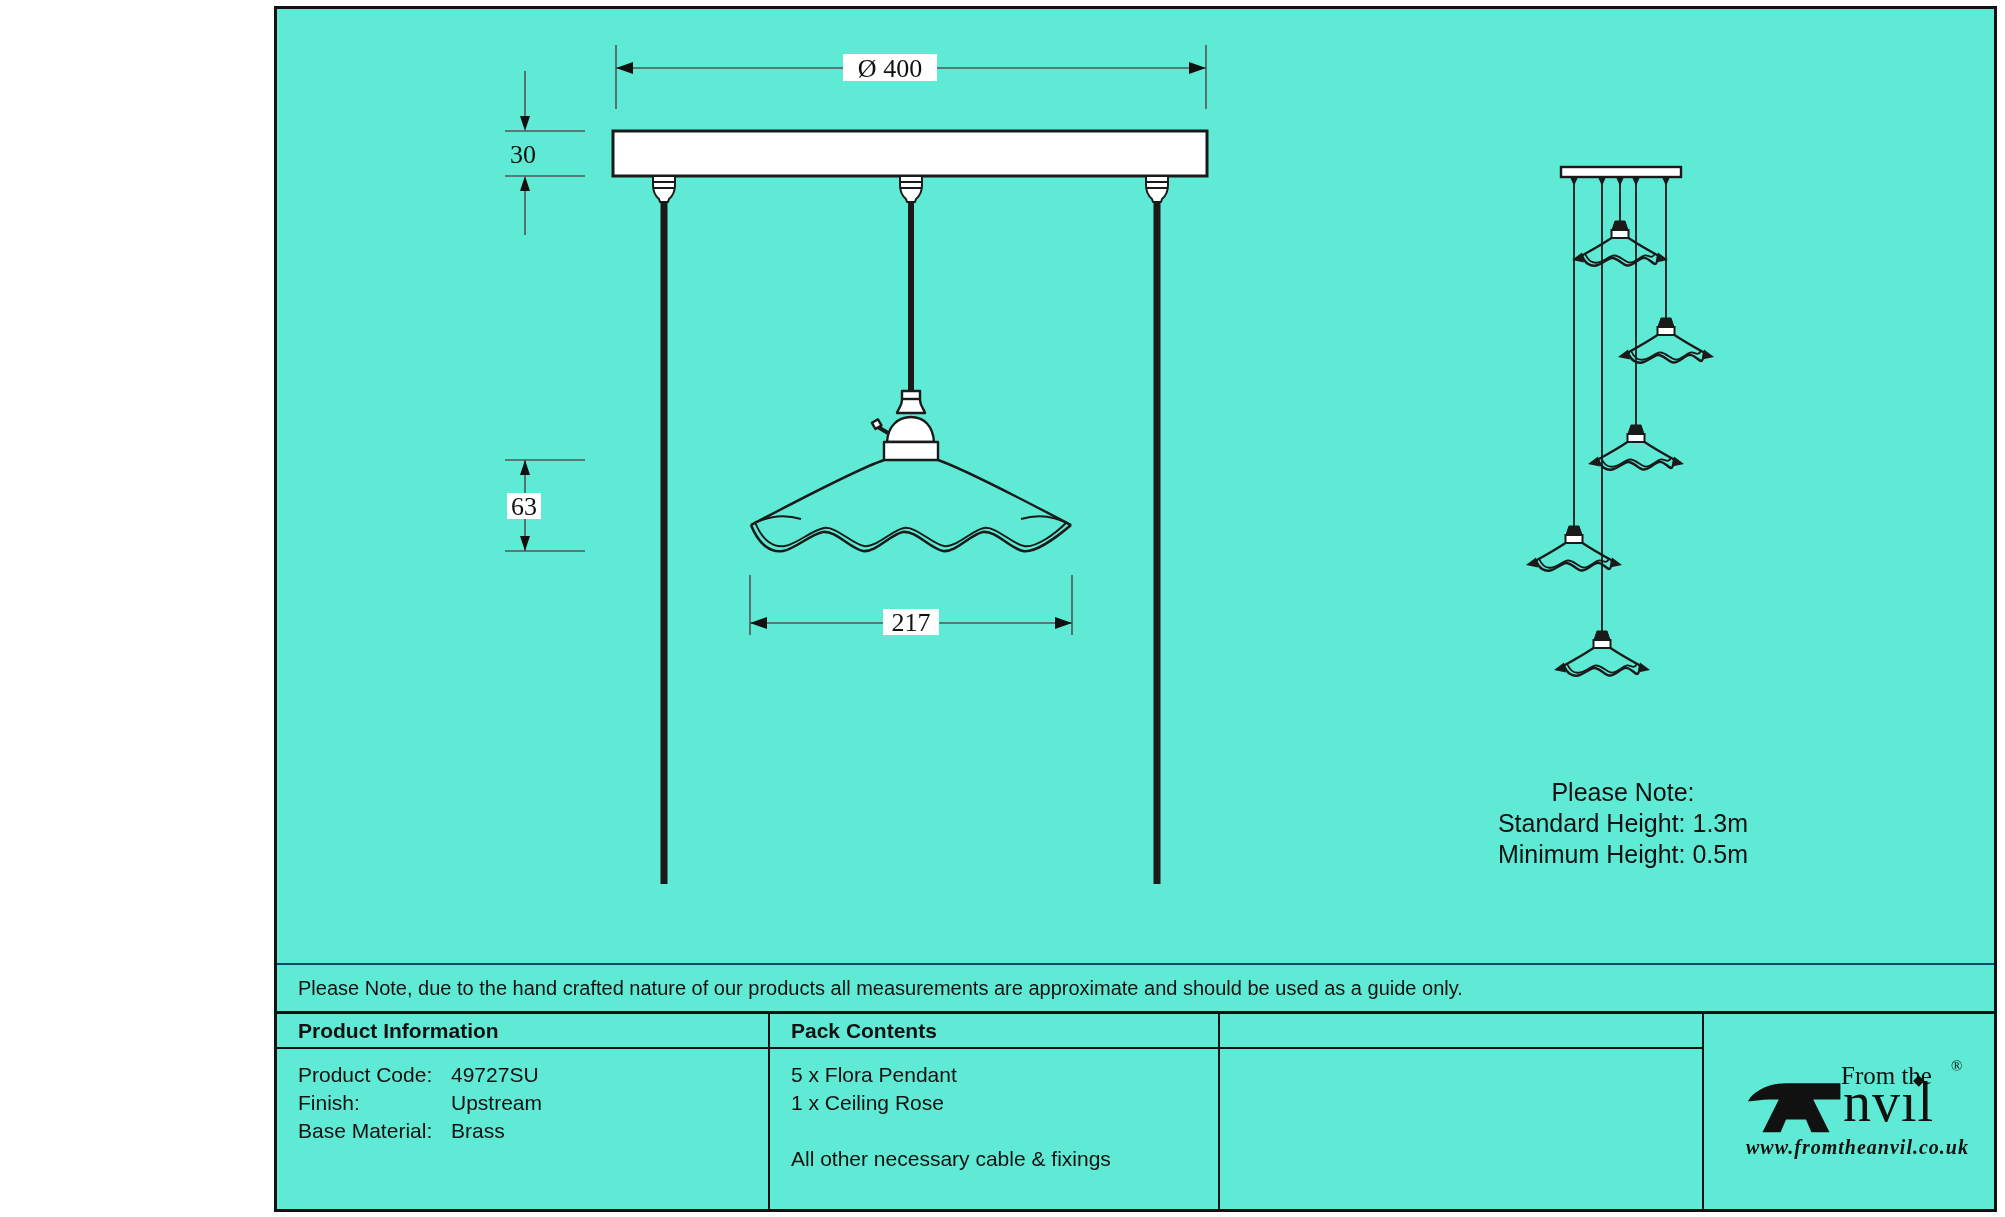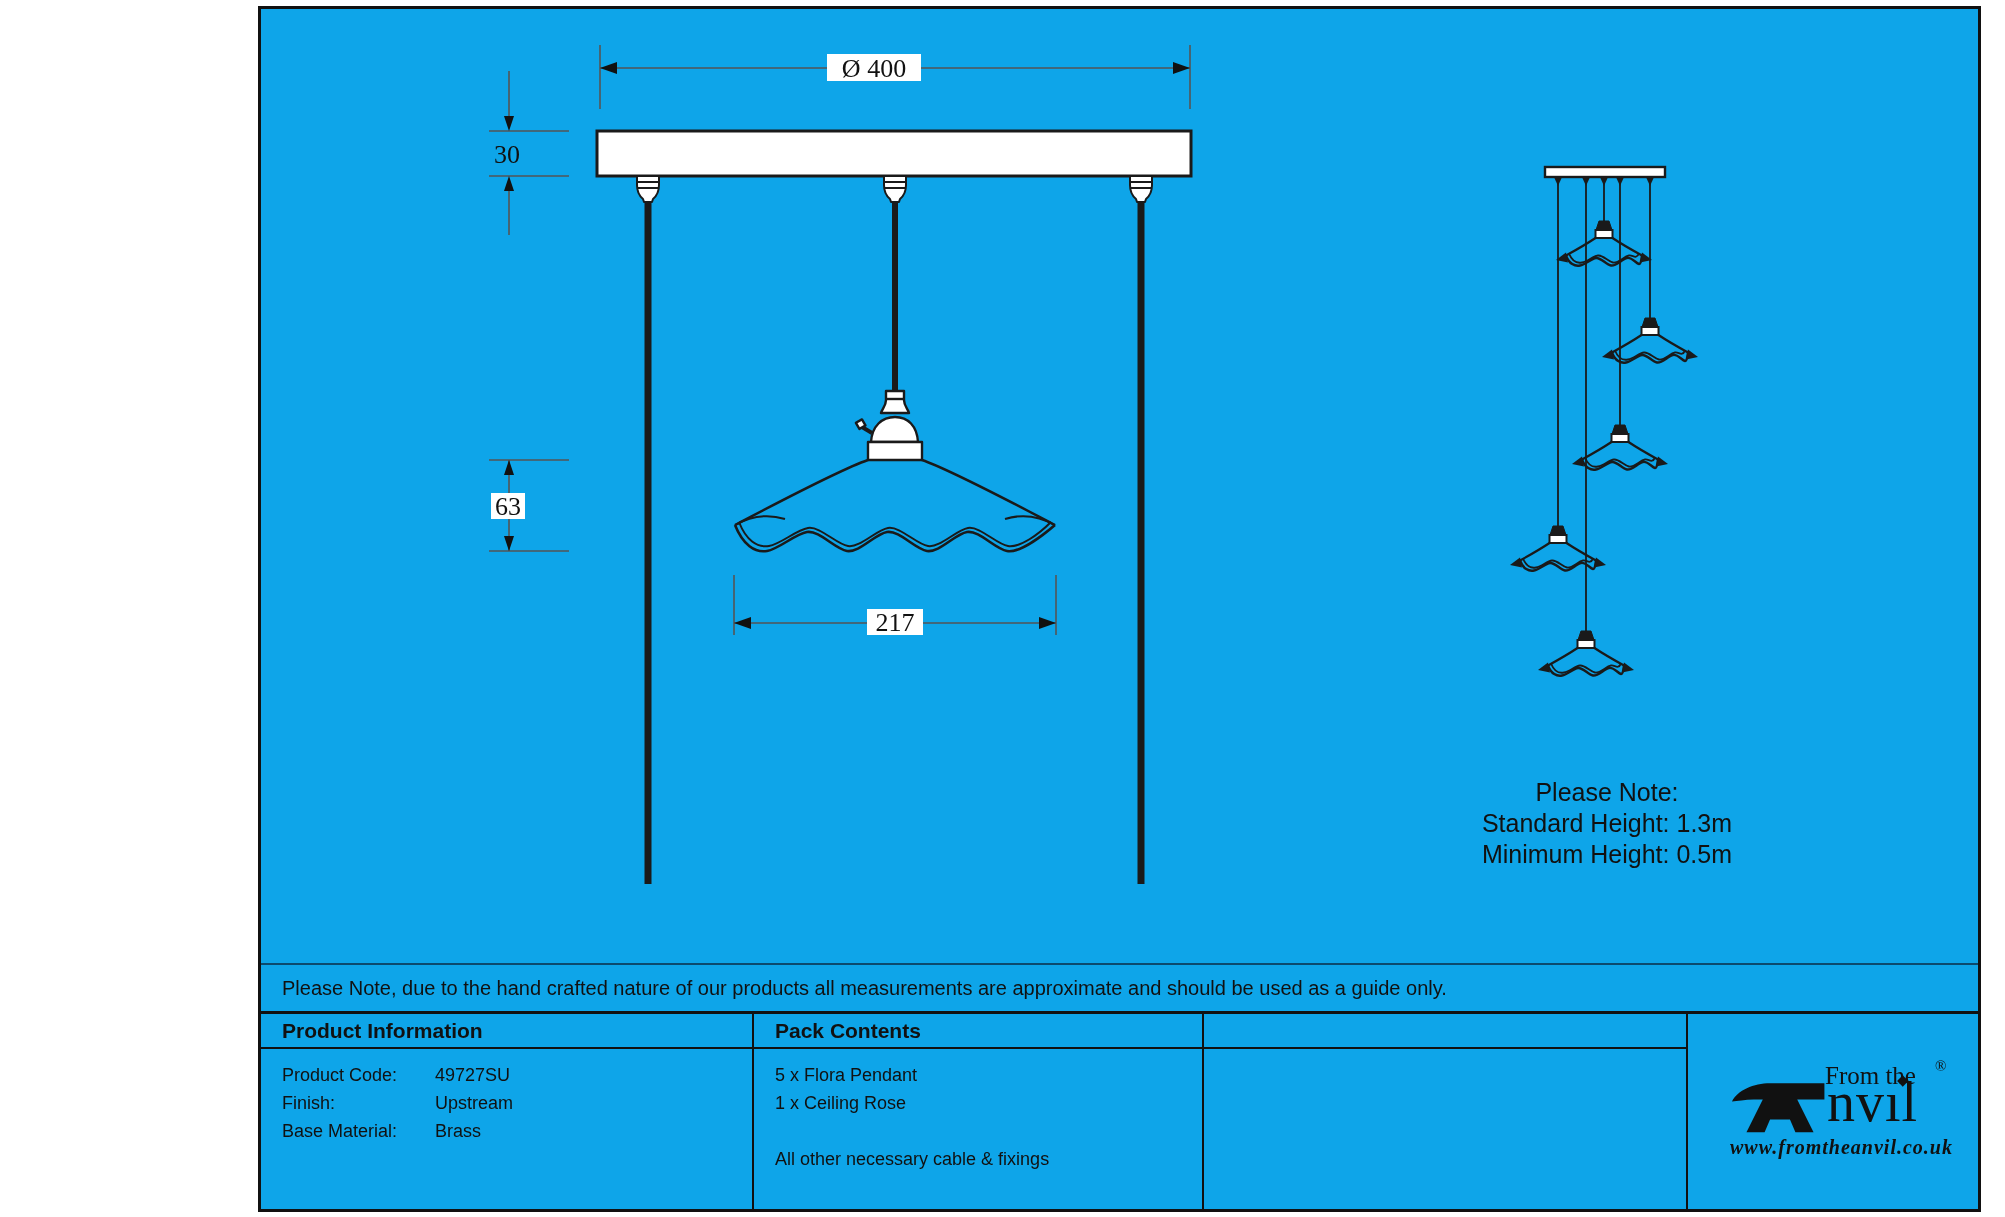--- a/index.html
+++ b/index.html
@@ -1,27 +1,27 @@
 <!DOCTYPE html>
 <html><head>
 <meta charset="utf-8">
 <style>
   html,body{margin:0;padding:0;background:#fff;}
   body{width:2005px;height:1217px;position:relative;font-family:"Liberation Sans",sans-serif;color:#111;}
-  .sheet{position:absolute;left:258px;top:6px;width:1723px;height:1206px;border:3px solid #111;box-sizing:border-box;background:#0ea5e9;}
+  .sheet{position:absolute;left:274px;top:6px;width:1723px;height:1206px;border:3px solid #111;box-sizing:border-box;background:#5eead4;}
   .drawing-svg{position:absolute;left:0;top:0;}
   .disclaimer-row{position:absolute;left:0;top:954px;width:100%;height:48px;border-top:2px solid #0c4a6e;box-sizing:border-box;display:flex;align-items:center;padding-left:21px;font-size:20px;}
   .table-bottom{position:absolute;left:0;top:1002px;width:100%;height:198px;border-top:3px solid #111;box-sizing:border-box;display:flex;}
   .tcol{box-sizing:border-box;border-right:2px solid #111;display:flex;flex-direction:column;}
   .tcol.c1{width:493px;}
   .tcol.c2{width:450px;}
   .tcol.c3{width:484px;}
   .tcol.c4{border-right:none;flex:1;justify-content:center;align-items:flex-end;}
   .cell-header{height:35px;border-bottom:2px solid #111;box-sizing:border-box;display:flex;align-items:center;padding-left:21px;font-size:21px;font-weight:bold;}
-  .cell-body{flex:1;padding:12px 0 0 21px;font-size:18px;line-height:28px;}
+  .cell-body{flex:1;padding:12px 0 0 21px;font-size:21px;line-height:28px;}
   .pi-row{display:flex;}
   .pi-label{width:153px;flex-shrink:0;}
   .pi-value{width:305px;}
   .pc-line{min-height:28px;}
   
   .logo{position:relative;width:250px;height:100px;font-family:"Liberation Serif",serif;}
   .logo .anvil-svg{position:absolute;left:2px;top:14px;}
   .logo .from-the{position:absolute;left:97px;top:0;font-size:25px;white-space:nowrap;}
   .logo .word-tail{position:absolute;left:99px;top:8px;font-size:56px;line-height:64px;letter-spacing:1px;white-space:nowrap;}
   .logo .i-dot{position:absolute;left:169px;top:9px;font-size:15px;}

